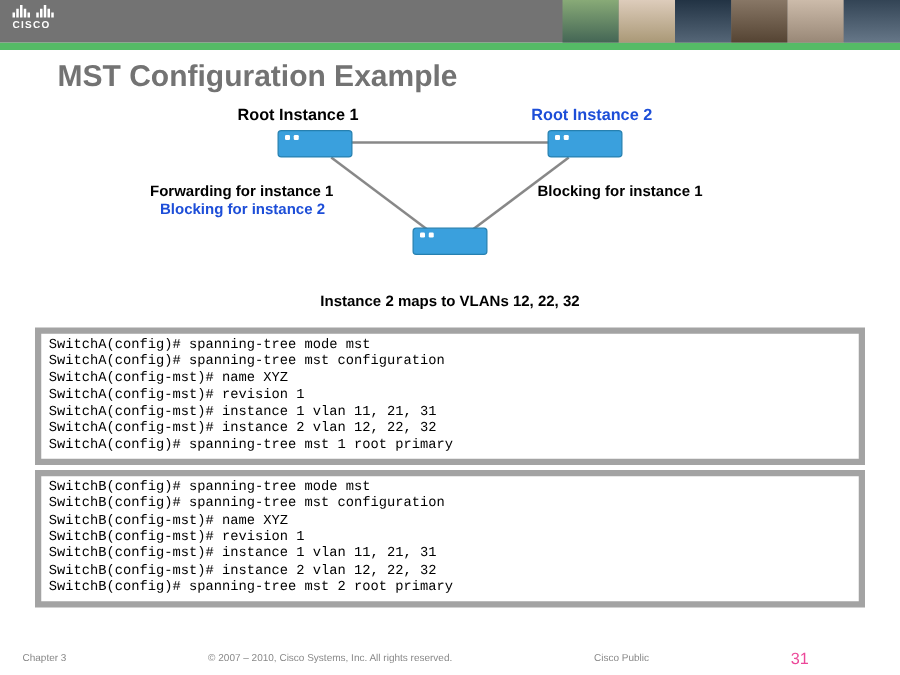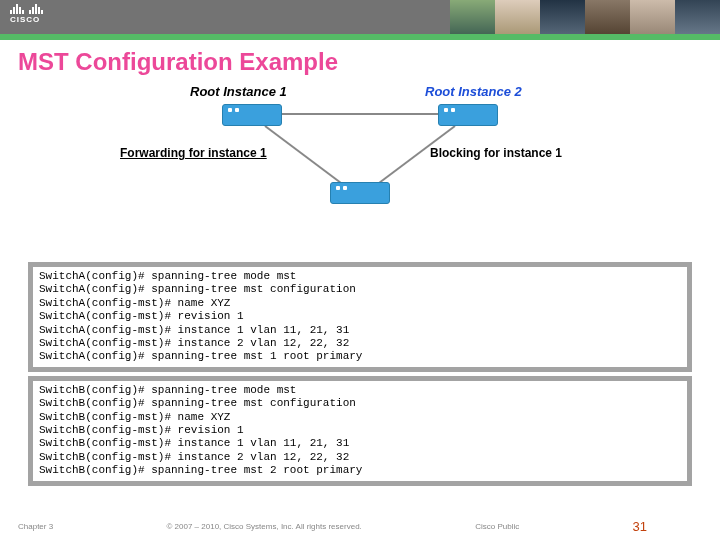--- a/index.html
+++ b/index.html
@@ -14,35 +14,35 @@
   .logo-text { font-size: 8px; font-weight: bold; letter-spacing: 1px; margin-top: 1px; }
   .photo-strip { position: absolute; right: 0; top: 0; height: 34px; width: 270px; display: flex; }
   .photo { height: 34px; }
   .p1 { width:45px; background: linear-gradient(#8a7,#465); }
   .p2 { width:45px; background: linear-gradient(#dcb,#a97); }
   .p3 { width:45px; background: linear-gradient(#234,#567); }
   .p4 { width:45px; background: linear-gradient(#876,#543); }
   .p5 { width:45px; background: linear-gradient(#cba,#987); }
   .p6 { width:45px; background: linear-gradient(#345,#678); }
   .topline { height: 6px; background: #5b6; margin: 0 0 4px 0; }
-  .title { font-size: 24px; color: #ec4899; padding: 4px 18px 8px 18px; }
+  .title { font-size: 24px; color: #737373; padding: 4px 18px 8px 18px; margin-left: 28px; }
   .diagram { height: 176px; position: relative; }
-  .root-label { position: absolute; font-weight: bold; font-size: 13px; font-style: italic; }
+  .root-label { position: absolute; font-weight: bold; font-size: 13px; }
   .switch { position: absolute; width: 60px; height: 22px; background: #3aa0dd; border-radius: 3px; border: 1px solid #2680b0; }
   .switch::before, .switch::after { content:""; position:absolute; width:4px; height:4px; background:#fff; border-radius:1px; top:3px; }
   .switch::before { left:5px; }
   .switch::after { left:12px; }
   .fwd-label { position: absolute; font-weight: bold; font-size: 12px; }
   .red { color: #1d4ed8; }
   .black { color: #000; }
   .inst-map { position: absolute; font-weight: bold; font-size: 12px; text-align: center; width: 100%; }
   svg.links { position: absolute; left:0; top:0; width:720px; height:176px; }
   .code-section { margin: 2px 28px 4px 28px; border: 5px solid #a3a3a3; padding: 3px 6px; font-family: "Courier New", monospace; font-size: 11px; line-height: 1.22; white-space: pre; }
   .footer { position: absolute; bottom: 6px; left: 0; width: 665px; display: flex; justify-content: space-between; align-items: center; padding: 0 18px; font-size: 8px; color: #888; }
-  .footer .pg { font-size: 13px; color: #c2410c; }
+  .footer .pg { font-size: 13px; color: #ec4899; }
 </style>
 </head>
 <body>
 
 <div class="topbar">
   <div class="logo-area">
     <div class="logo-bars">
       <span class="b1"></span>
         <span class="b2"></span>
         <span class="b3"></span>
@@ -74,22 +74,24 @@
   <svg class="links">
     <line x1="280" y1="30" x2="440" y2="30" stroke="#888" stroke-width="2"></line>
     <line x1="265" y1="42" x2="345" y2="102" stroke="#888" stroke-width="2"></line>
     <line x1="455" y1="42" x2="375" y2="102" stroke="#888" stroke-width="2"></line>
   </svg>
   <div class="root-label black" style="left:190px; top:0;">Root Instance 1</div>
   <div class="root-label red" style="left:425px; top:0;">Root Instance 2</div>
   <div class="switch" style="left:222px; top:20px;"></div>
   <div class="switch" style="left:438px; top:20px;"></div>
   <div class="switch" style="left:330px; top:98px;"></div>
-  <div class="fwd-label black" style="left:120px; top:62px;text-decoration:underline;">Forwarding for instance 1</div>
+  <div class="fwd-label black" style="left:120px; top:62px;">Forwarding for instance 1</div>
+  <div class="fwd-label red" style="left:128px; top:76px;">Blocking for instance 2</div>
   <div class="fwd-label black" style="left:430px; top:62px;">Blocking for instance 1</div>
+  <div class="inst-map" style="top:150px;">Instance 2 maps to VLANs 12, 22, 32</div>
 </div>
 
 <div class="code-section">SwitchA(config)# spanning-tree mode mst
 SwitchA(config)# spanning-tree mst configuration
 SwitchA(config-mst)# name XYZ
 SwitchA(config-mst)# revision 1
 SwitchA(config-mst)# instance 1 vlan 11, 21, 31
 SwitchA(config-mst)# instance 2 vlan 12, 22, 32
 SwitchA(config)# spanning-tree mst 1 root primary</div>
 <div class="code-section">SwitchB(config)# spanning-tree mode mst

